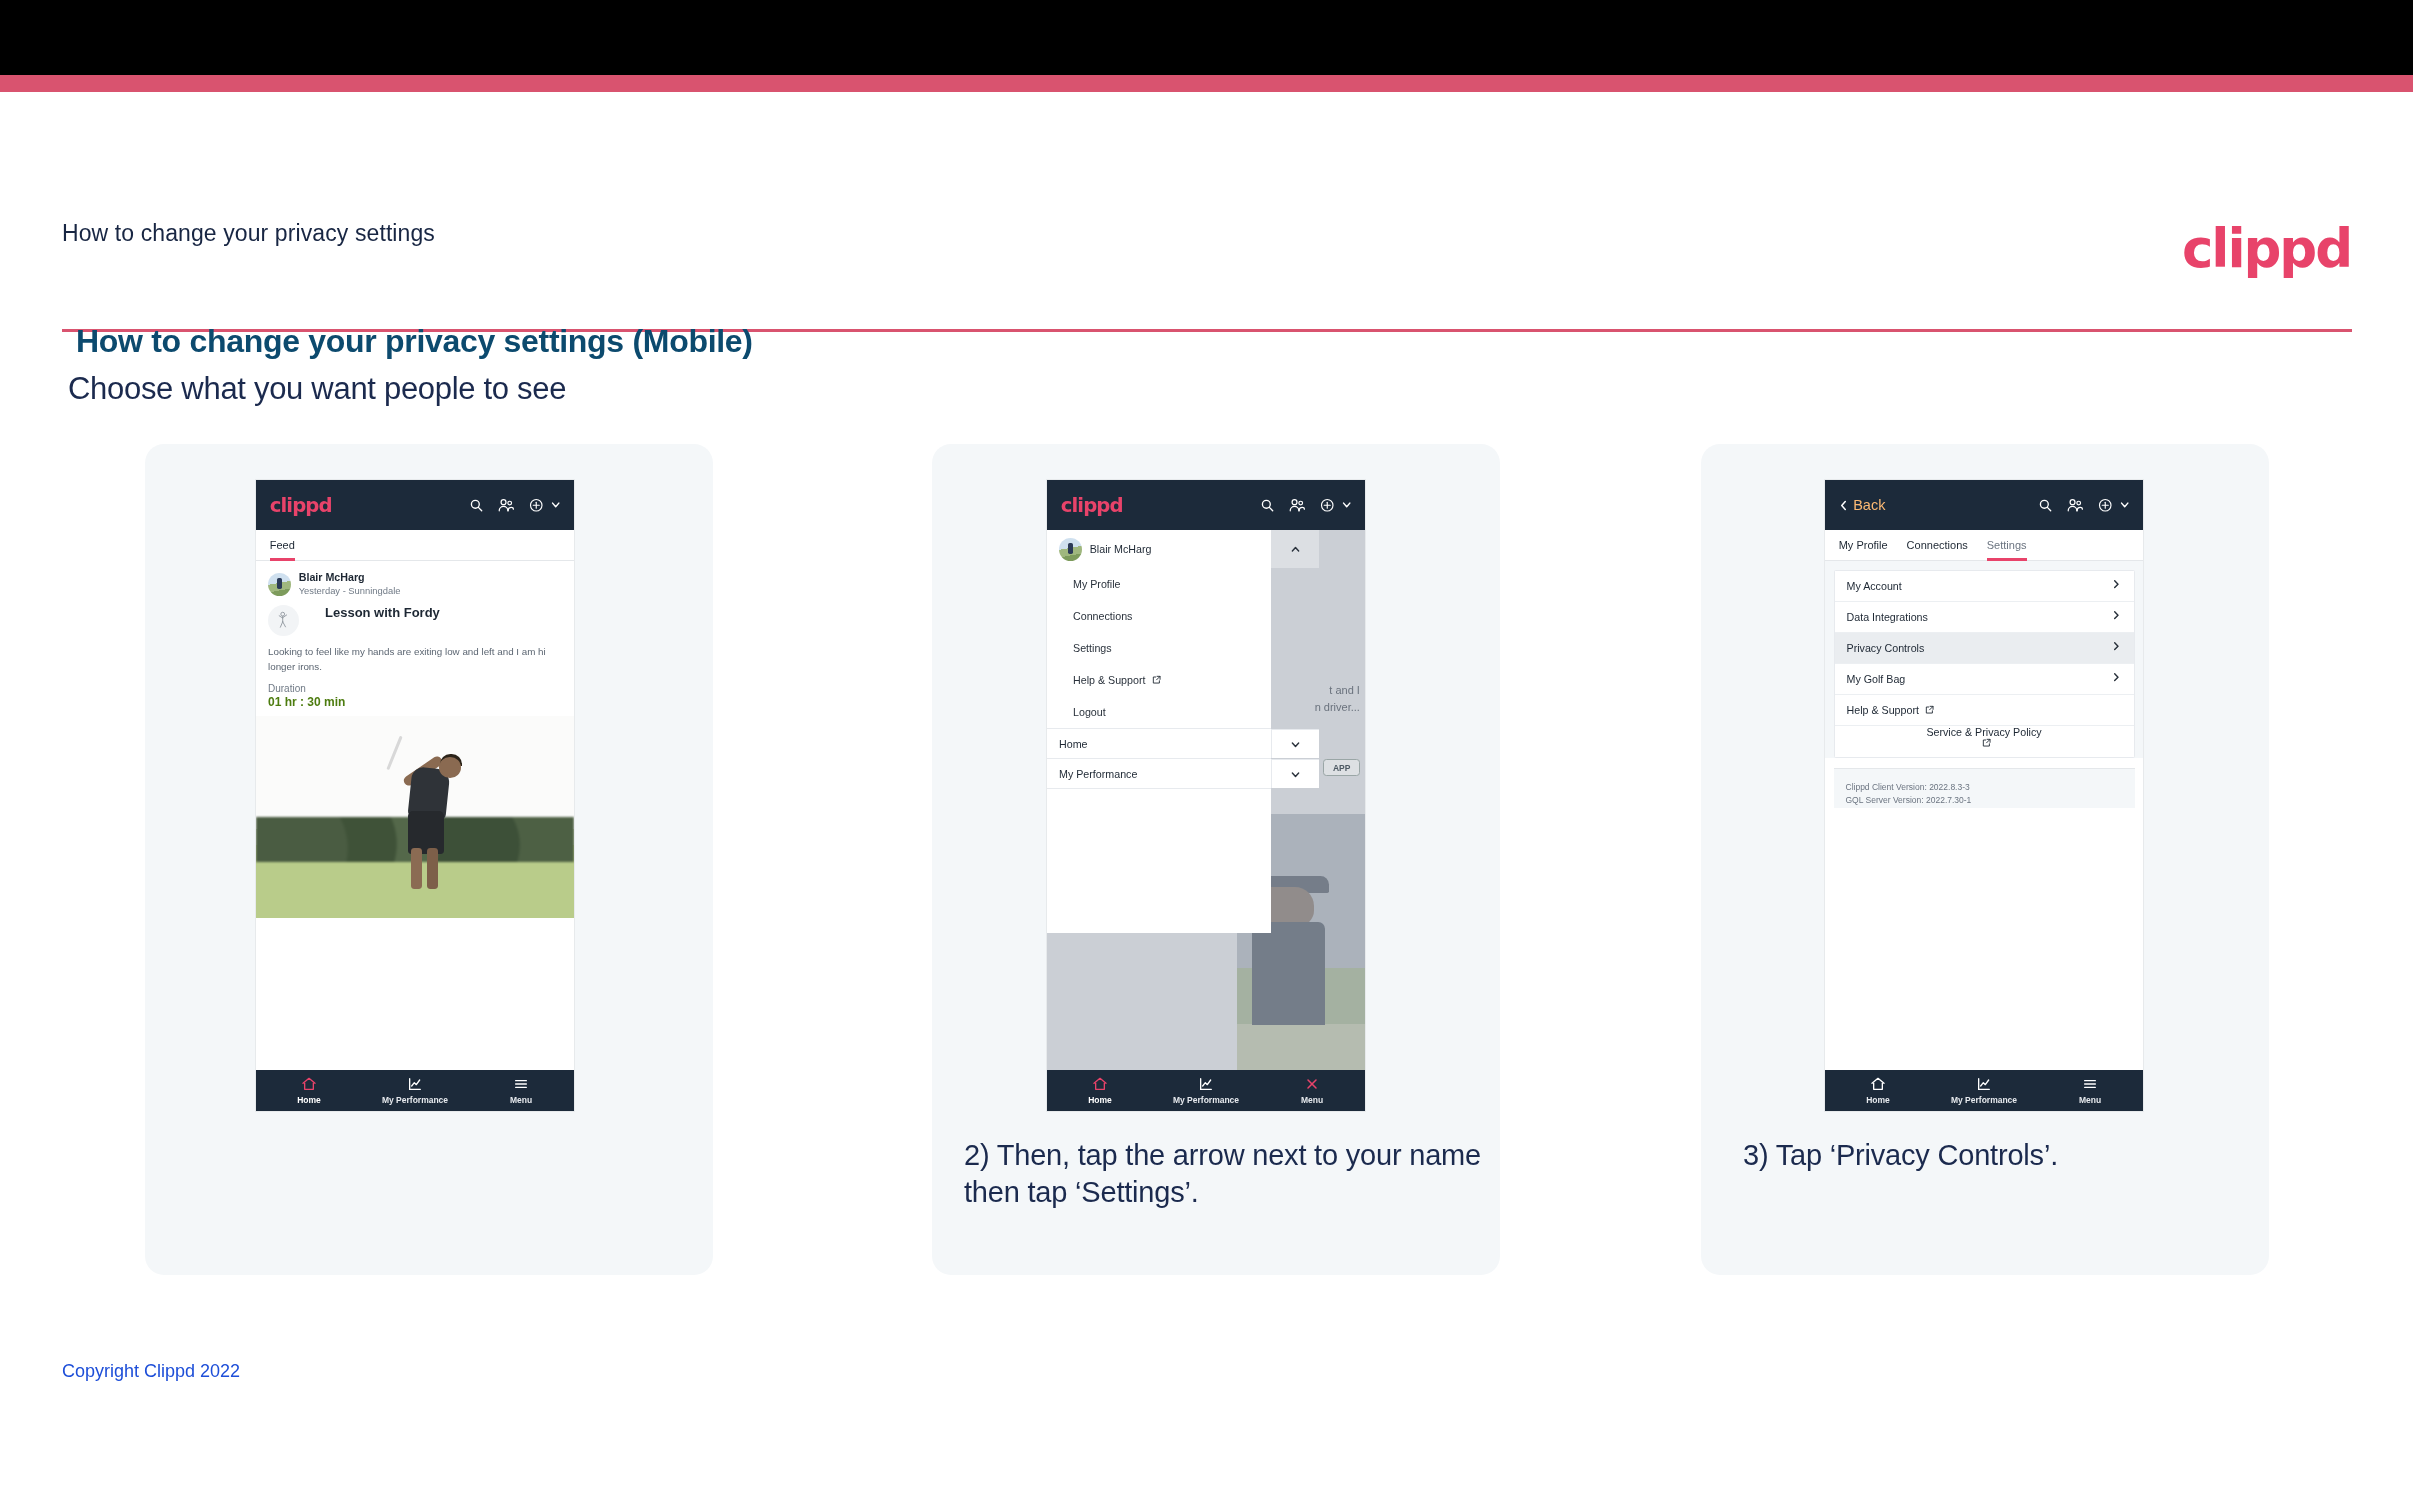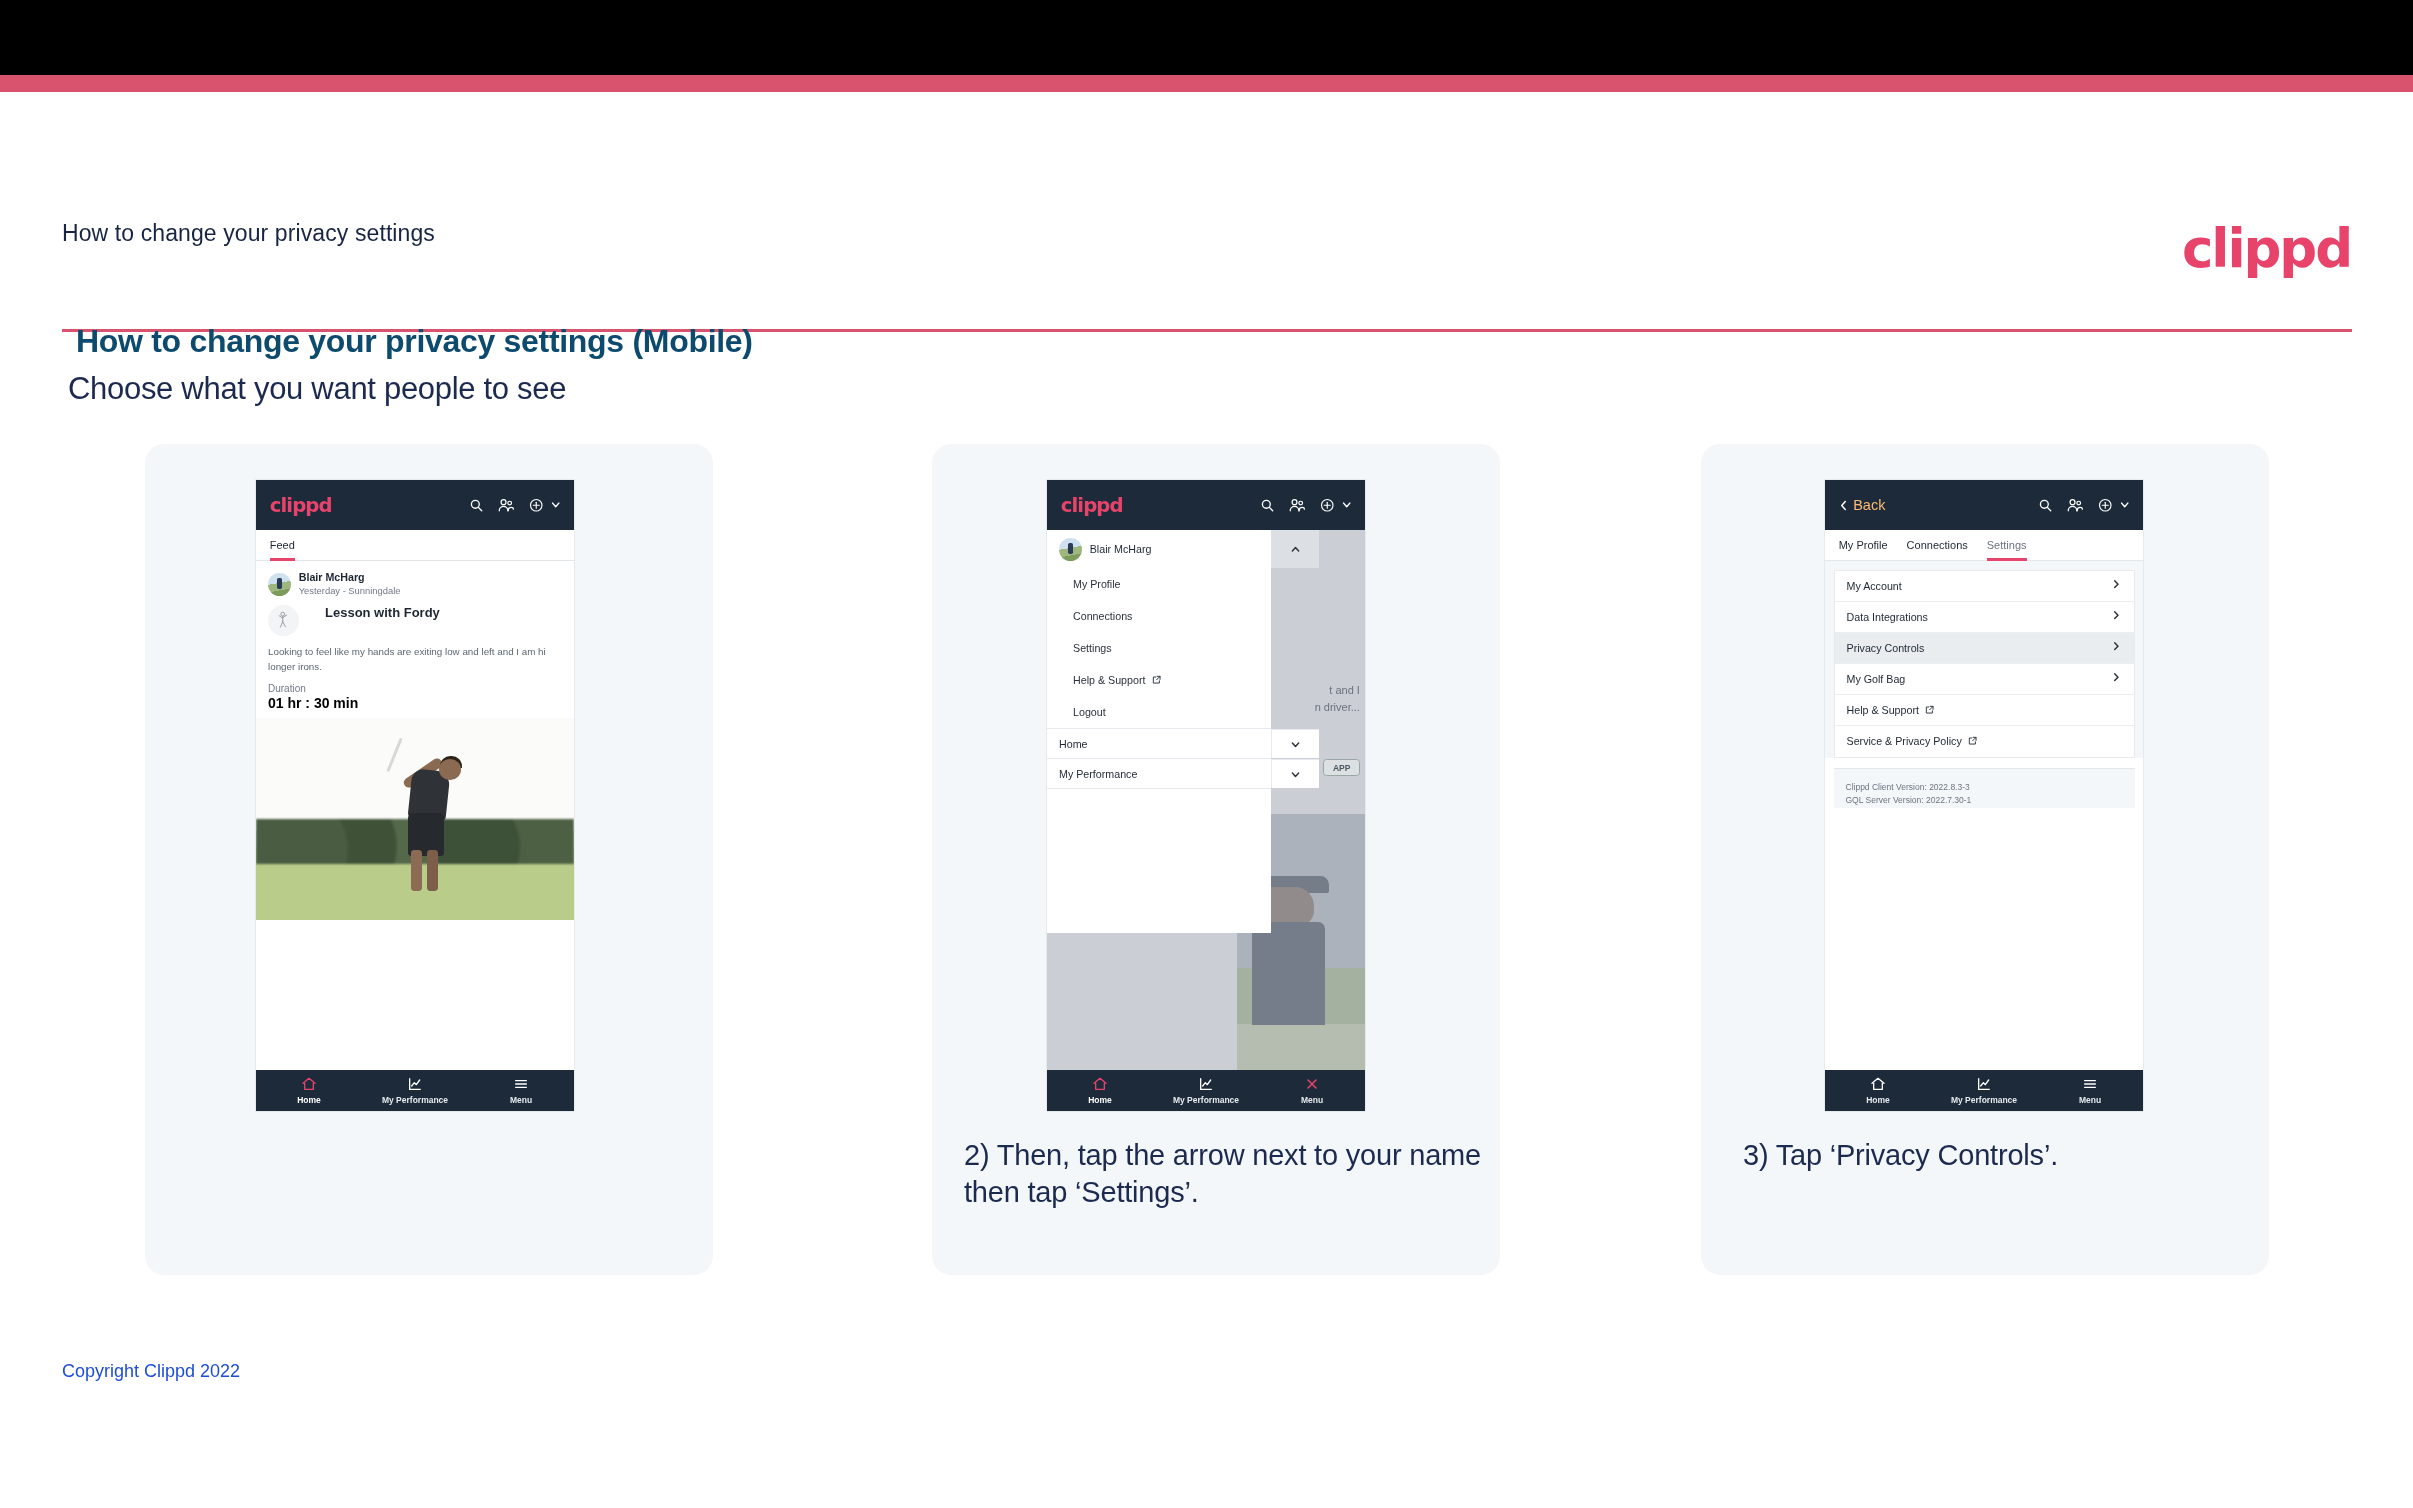--- a/index.html
+++ b/index.html
@@ -108,21 +108,21 @@
 
   .lesson-row { display:flex; align-items:flex-start; gap:26px; padding:5.1px 12px 3.4px; }
   .lesson-badge {
     width:31px; height:31px; border-radius:50%; background:#f2f4f6; flex:none;
     display:flex; align-items:center; justify-content:center;
   }
   .lesson-title { font-size:13px; font-weight:bold; color:#1d2733; }
 
   .post-body { font-size:9.8px; color:#5c6672; line-height:1.5; padding:5.1px 12px 0; }
   .dur-label { font-size:10px; color:#707a86; padding:8.5px 12px 0; }
-  .dur-value { font-size:14px; font-weight:bold; color:#000000; padding:1.7px 12px 6.8px; }
+  .dur-value { font-size:12px; font-weight:bold; color:#4d7c0f; padding:1.7px 12px 6.8px; }
 
   .photo {
     position:relative; height:202px; overflow:hidden;
     background:linear-gradient(180deg,#fbfbfa 0 56%, #cfd8be 56% 64%, #b9cc8a 64% 100%);
   }
   .photo .trees {
     position:absolute; left:0; right:0; top:50%; height:22%;
     background:
       radial-gradient(circle at 8% 70%, #4a5c42 0 22%, transparent 23%),
       radial-gradient(circle at 24% 60%, #3f5238 0 26%, transparent 27%),
@@ -218,21 +218,21 @@
   }
   .menu-bottomfill { height:145px; background:#fff; border-top:0.9px solid #e7eaee; }
 
   
   .settings-wrap { padding:8.5px 8.5px 0; background:#f4f7f9; }
   .settings-list { background:#fff; border:0.9px solid #e7eaee; border-radius:1.7px; overflow:hidden; }
   .srow {
     height:31px; display:flex; align-items:center; padding:0 12px;
     font-size:10.7px; color:#1d2733; border-bottom:0.9px solid #eceff2; background:#fff;
   }
-  .srow:last-child { border-bottom:none; }
+  .srow:last-child { border-bottom:none;flex-direction:column; }
   .srow.highlight { background:#eaedf0;gap:32px; }
   .srow .arrow { margin-left:auto; }
   .srow .ext { margin-left:6px; display:flex; }
   .version {
     padding:12px 12px 0; font-size:8.5px; color:#6b7480; line-height:1.6;
     border-top:0.9px solid #e4e7ea; margin:10.3px 8.5px 0;
   }
 
   
   .footer {

